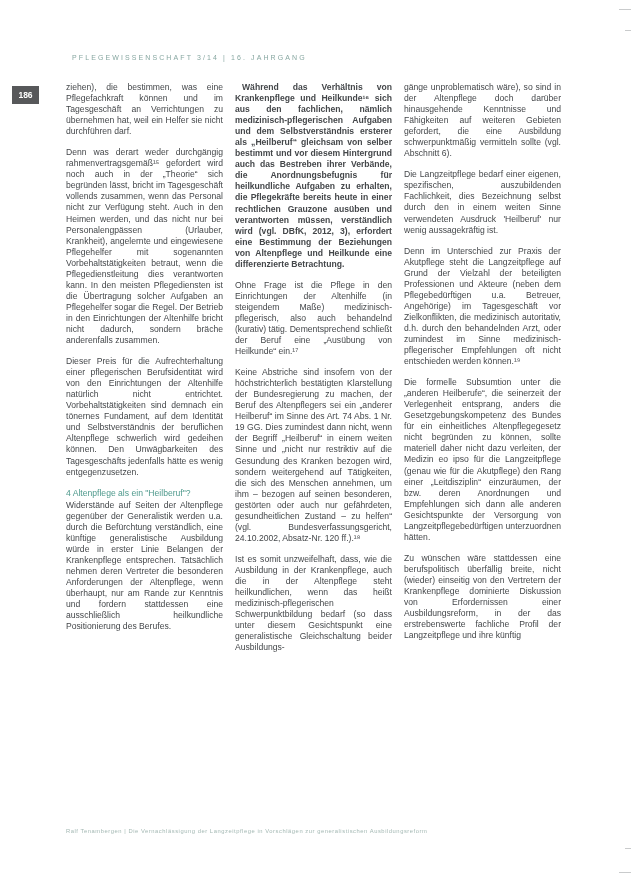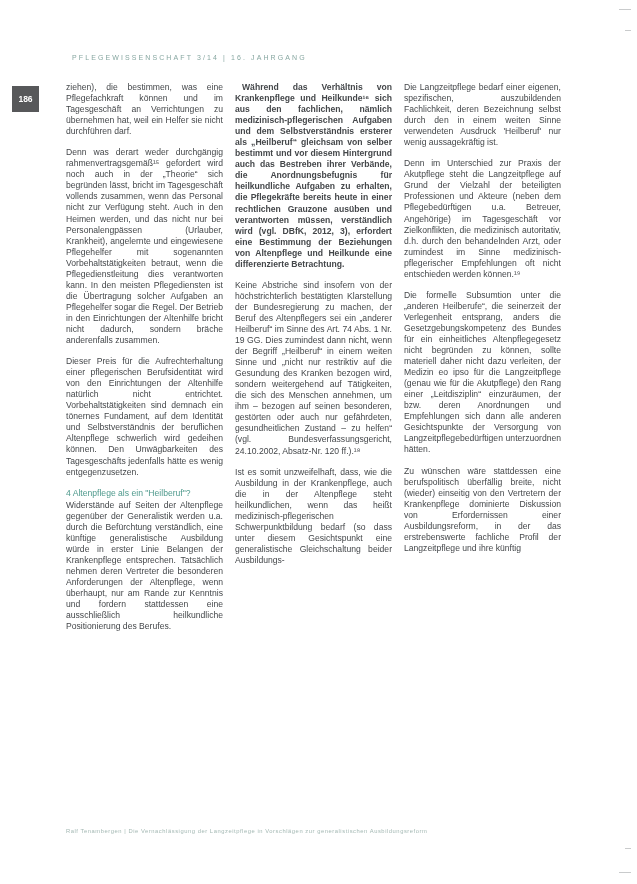--- a/index.html
+++ b/index.html
@@ -27,21 +27,21 @@
     text-transform: uppercase;
     color: #87a7a1;
     white-space: nowrap;
   }
   
   .page-badge {
     position: absolute;
     left: 12px;
     top: 86px;
     width: 27px;
-    height: 26px;
+    height: 18px;
     background: #57585a;
     color: #ffffff;
     font-size: 8.5px;
     font-weight: bold;
     display: flex;
     align-items: center;
     justify-content: center;
   }
   
   .columns {
@@ -117,26 +117,28 @@
     <div class="col">
       <p>ziehen), die bestimmen, was eine Pflegefachkraft können und im Tagesgeschäft an Verrichtungen zu übernehmen hat, weil ein Helfer sie nicht durchführen darf.</p>
       <p>Denn was derart weder durchgängig rahmenvertragsgemäß¹⁵ gefordert wird noch auch in der „Theorie“ sich begründen lässt, bricht im Tagesgeschäft vollends zusammen, wenn das Personal nicht zur Verfügung steht. Auch in den Heimen werden, und das nicht nur bei Personalengpässen (Urlauber, Krankheit), angelernte und eingewiesene Pflegehelfer mit sogenannten Vorbehaltstätigkeiten betraut, wenn die Pflegedienstleitung dies verantworten kann. In den meisten Pflegediensten ist die Übertragung solcher Aufgaben an Pflegehelfer sogar die Regel. Der Betrieb in den Einrichtungen der Altenhilfe bricht nicht dadurch, sondern bräche anderenfalls zusammen.</p>
       <p>Dieser Preis für die Aufrechterhaltung einer pflegerischen Berufsidentität wird von den Einrichtungen der Altenhilfe natürlich nicht entrichtet. Vorbehaltstätigkeiten sind demnach ein tönernes Fundament, auf dem Identität und Selbstverständnis der beruflichen Altenpflege schwerlich wird gedeihen können. Den Unwägbarkeiten des Tagesgeschäfts jedenfalls hätte es wenig entgegenzusetzen.</p>
       <h3 class="section-heading">4 Altenpflege als ein "Heilberuf"?</h3>
       <p>Widerstände auf Seiten der Altenpflege gegenüber der Generalistik werden u.a. durch die Befürchtung verständlich, eine künftige generalistische Ausbildung würde in erster Linie Belangen der Krankenpflege entsprechen. Tatsächlich nehmen deren Vertreter die besonderen Anforderungen der Altenpflege, wenn überhaupt, nur am Rande zur Kenntnis und fordern stattdessen eine ausschließlich heilkundliche Positionierung des Berufes.</p>
     </div>
 
     <div class="col">
       <p class="indent">Während das Verhältnis von Krankenpflege und Heilkunde¹⁶ sich aus den fachlichen, nämlich medizinisch-pflegerischen Aufgaben und dem Selbstverständnis ersterer als „Heilberuf“ gleichsam von selber bestimmt und vor diesem Hintergrund auch das Bestreben ihrer Verbände, die Anordnungsbefugnis für heilkundliche Aufgaben zu erhalten, die Pflegekräfte bereits heute in einer rechtlichen Grauzone ausüben und verantworten müssen, verständlich wird (vgl. DBfK, 2012, 3), erfordert eine Bestimmung der Beziehungen von Altenpflege und Heilkunde eine differenzierte Betrachtung.</p>
+      <p>Ohne Frage ist die Pflege in den Einrichtungen der Altenhilfe (in steigendem Maße) medizinisch-pflegerisch, also auch behandelnd (kurativ) tätig. Dementsprechend schließt der Beruf eine „Ausübung von Heilkunde“ ein.¹⁷</p>
       <p>Keine Abstriche sind insofern von der höchstrichterlich bestätigten Klarstellung der Bundesregierung zu machen, der Beruf des Altenpflegers sei ein „anderer Heilberuf“ im Sinne des Art. 74 Abs. 1 Nr. 19 GG. Dies zumindest dann nicht, wenn der Begriff „Heilberuf“ in einem weiten Sinne und „nicht nur restriktiv auf die Gesundung des Kranken bezogen wird, sondern weitergehend auf Tätigkeiten, die sich des Menschen annehmen, um ihm – bezogen auf seinen besonderen, gestörten oder auch nur gefährdeten, gesundheitlichen Zustand – zu helfen“ (vgl. Bundesverfassungsgericht, 24.10.2002, Absatz-Nr. 120 ff.).¹⁸</p>
       <p>Ist es somit unzweifelhaft, dass, wie die Ausbildung in der Krankenpflege, auch die in der Altenpflege steht heilkundlichen, wenn das heißt medizinisch-pflegerischen Schwerpunktbildung bedarf (so dass unter diesem Gesichtspunkt eine generalistische Gleichschaltung beider Ausbildungs-</p>
     </div>
 
     <div class="col">
-      <p>Die Langzeitpflege bedarf einer eigenen, spezifischen, auszubildenden Fachlichkeit, deren Bezeichnung selbst durch den in einem weiten Sinne verwendeten Ausdruck 'Heilberuf' nur wenig aussagekräftig ist.</p>
+      <p>gänge unproblematisch wäre), so sind in der Altenpflege doch darüber hinausgehende Kenntnisse und Fähigkeiten auf weiteren Gebieten gefordert, die eine Ausbildung schwerpunktmäßig vermitteln sollte (vgl. Abschnitt 6).</p>
+      <p>Die Langzeitpflege bedarf einer eigenen, spezifischen, auszubildenden Fachlichkeit, dies Bezeichnung selbst durch den in einem weiten Sinne verwendeten Ausdruck 'Heilberuf' nur wenig aussagekräftig ist.</p>
       <p>Denn im Unterschied zur Praxis der Akutpflege steht die Langzeitpflege auf Grund der Vielzahl der beteiligten Professionen und Akteure (neben dem Pflegebedürftigen u.a. Betreuer, Angehörige) im Tagesgeschäft vor Zielkonflikten, die medizinisch autoritativ, d.h. durch den behandelnden Arzt, oder zumindest im Sinne medizinisch-pflegerischer Empfehlungen oft nicht entschieden werden können.¹⁹</p>
       <p>Die formelle Subsumtion unter die „anderen Heilberufe“, die seinerzeit der Verlegenheit entsprang, anders die Gesetzgebungskompetenz des Bundes für ein einheitliches Altenpflegegesetz nicht begründen zu können, sollte materiell daher nicht dazu verleiten, der Medizin eo ipso für die Langzeitpflege (genau wie für die Akutpflege) den Rang einer „Leitdisziplin“ einzuräumen, der bzw. deren Anordnungen und Empfehlungen sich dann alle anderen Gesichtspunkte der Versorgung von Langzeitpflegebedürftigen unterzuordnen hätten.</p>
       <p>Zu wünschen wäre stattdessen eine berufspolitisch überfällig breite, nicht (wieder) einseitig von den Vertretern der Krankenpflege dominierte Diskussion von Erfordernissen einer Ausbildungsreform, in der das erstrebenswerte fachliche Profil der Langzeitpflege und ihre künftig</p>
     </div>
 
   </div>
 
   <div class="footer-line">Ralf Tenambergen | Die Vernachlässigung der Langzeitpflege in Vorschlägen zur generalistischen Ausbildungsreform</div>
 
 </div>

